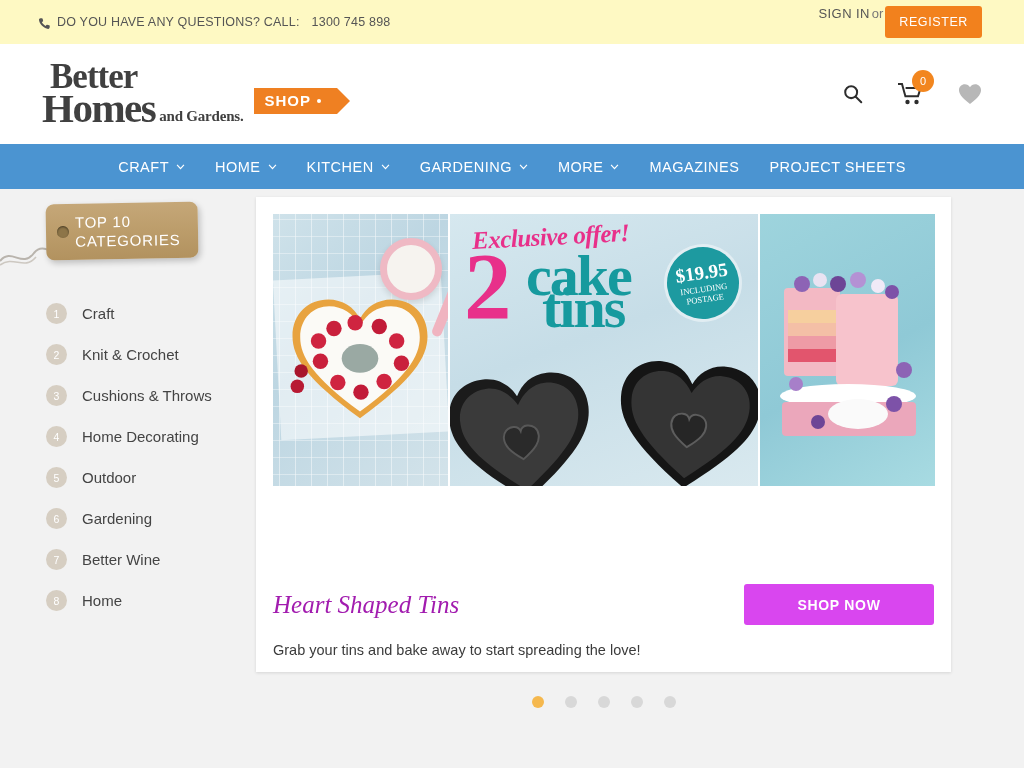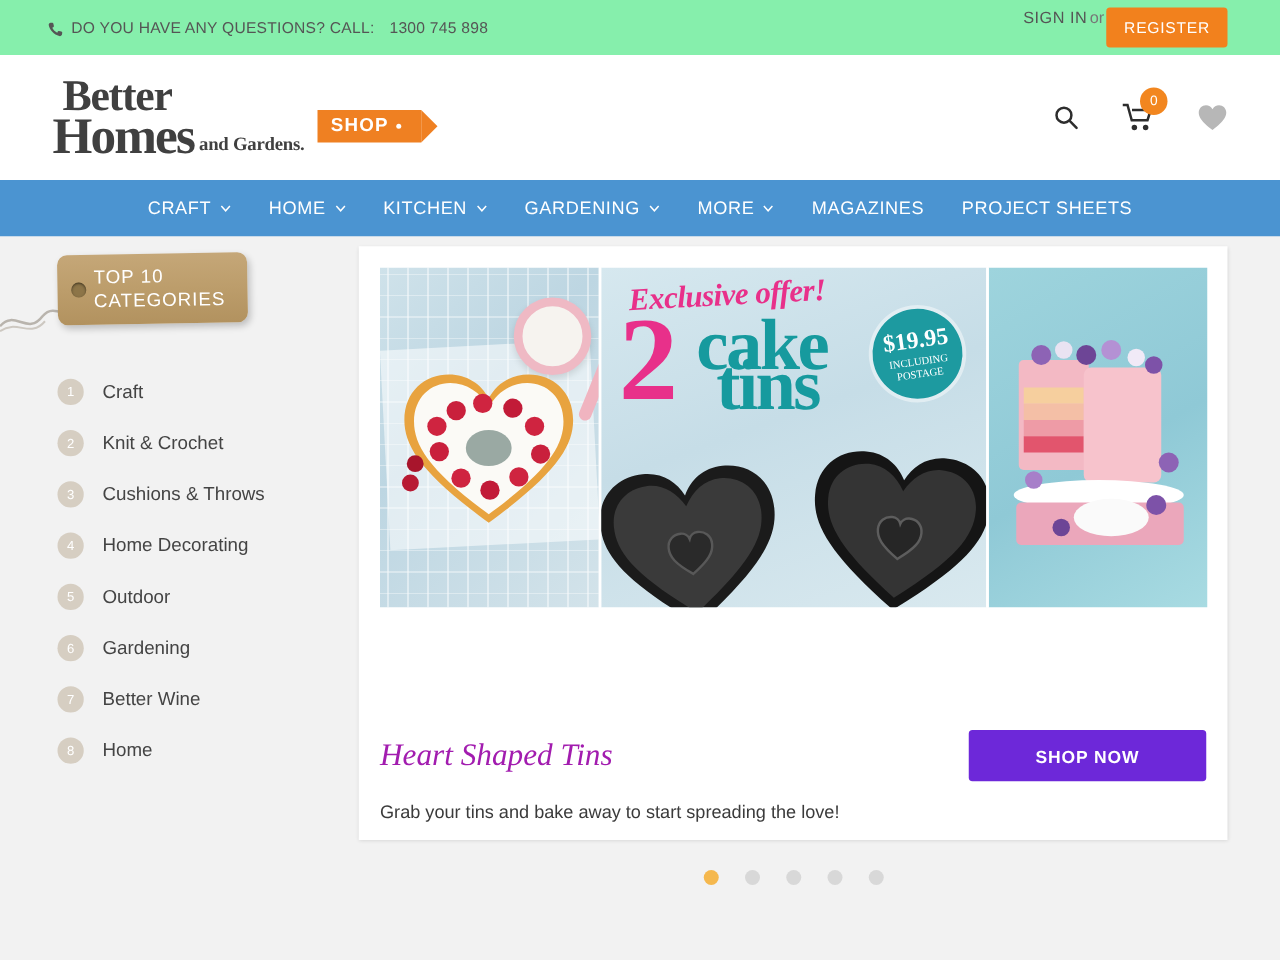--- a/index.html
+++ b/index.html
@@ -5,21 +5,21 @@
   * { margin:0; padding:0; box-sizing:border-box; }
   html, body {
     width:1024px; height:768px;
     background:#f2f2f2;
     font-family:"Liberation Sans", sans-serif;
     overflow:hidden;
   }
 
   
   .topbar {
-    height:44px; background:#86efac;
+    height:44px; background:#fef9c3;
     display:flex; align-items:center; justify-content:space-between;
     padding:0 42px 0 38px;
   }
   .topbar-left { display:flex; align-items:center; gap:6px; font-size:12.5px; color:#555; letter-spacing:.2px; }
   .phone-icon { display:inline-block; width:13px; height:13px; position:relative; top:1px; }
   .phone-icon svg { display:block; }
   .topbar-call { font-weight:400; }
   .topbar-number { margin-left:6px; }
   .topbar-right { display:flex; align-items:flex-start; gap:2px; }
   .signin { font-size:13px; color:#555; letter-spacing:.4px; cursor:pointer; }
@@ -83,21 +83,21 @@
     display:flex; align-items:center; gap:7px;
     color:#fff; font-size:14.5px; letter-spacing:.5px;
     padding:0 15px; cursor:pointer; height:45px;
   }
   .caret { width:9px; height:6px; display:block; }
 
   
   .main { display:flex; padding:0; height:555px; }
 
   
-  .sidebar { width:287px; padding-top:14px; position:relative; }
+  .sidebar { width:256px; padding-top:14px; position:relative; }
   .tag-wrap { position:relative; height:74px; }
   .tag-string { position:absolute; left:0; top:36px; }
   .tag {
     position:absolute; left:46px; top:0;
     width:152px; height:56px;
     background:linear-gradient(180deg,#c5a778 0%,#bc9d6b 50%,#b2925f 100%);
     border-radius:8px;
     box-shadow:2px 3px 6px rgba(0,0,0,.22);
     display:flex; flex-direction:column; justify-content:center;
     padding-left:29px;
@@ -206,21 +206,21 @@
   .cake-stand { position:absolute; left:18px; top:40px; }
 
   
   .hero-caption { position:absolute; left:17px; right:17px; bottom:14px; }
   .caption-row { display:flex; align-items:center; justify-content:space-between; }
   .hero-title {
     font-family:"Liberation Serif", serif; font-style:italic;
     font-size:25px; color:#a21caf;
   }
   .shop-now {
-    background:#6d28d9; color:#fff; border:none;
+    background:#d946ef; color:#fff; border:none;
     font-family:"Liberation Sans", sans-serif; font-weight:700;
     font-size:14px; letter-spacing:.7px;
     width:190px; height:41px; border-radius:3px; cursor:pointer;
   }
   .hero-sub { font-size:14.5px; color:#3b3b3b; margin-top:17px; }
 
   
   .dots { display:flex; justify-content:center; gap:21px; margin-top:24px; width:695px; }
   .dot { width:12px; height:12px; border-radius:50%; background:#d8d8d8; cursor:pointer; }
   .dot.active { background:#f5b84e; }

